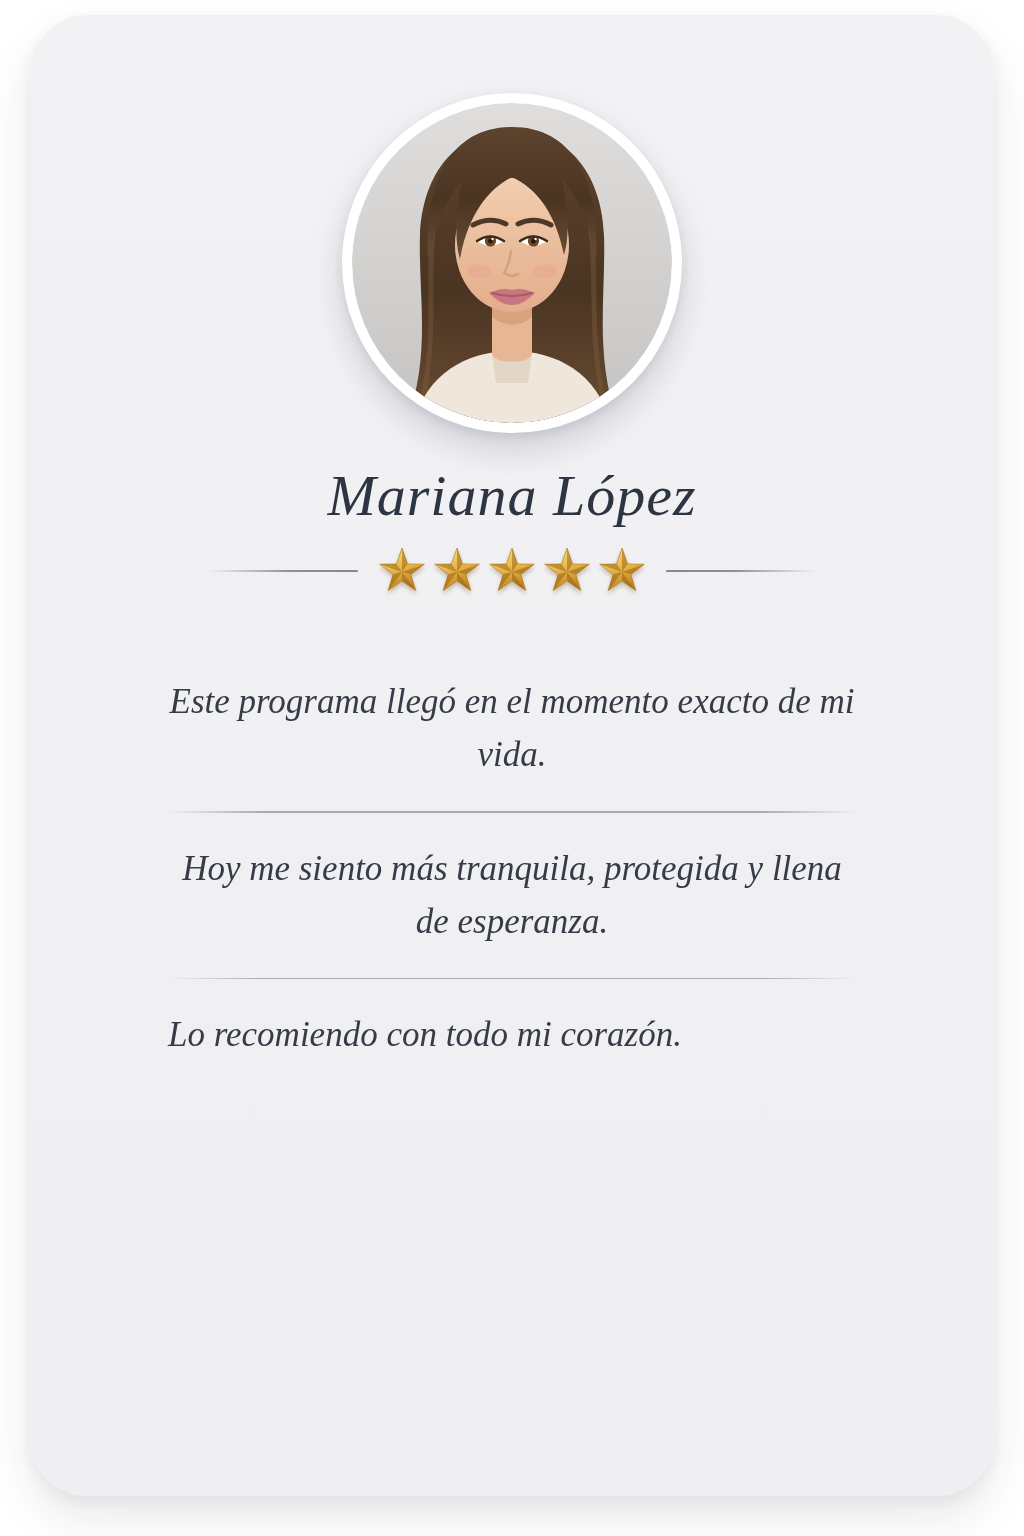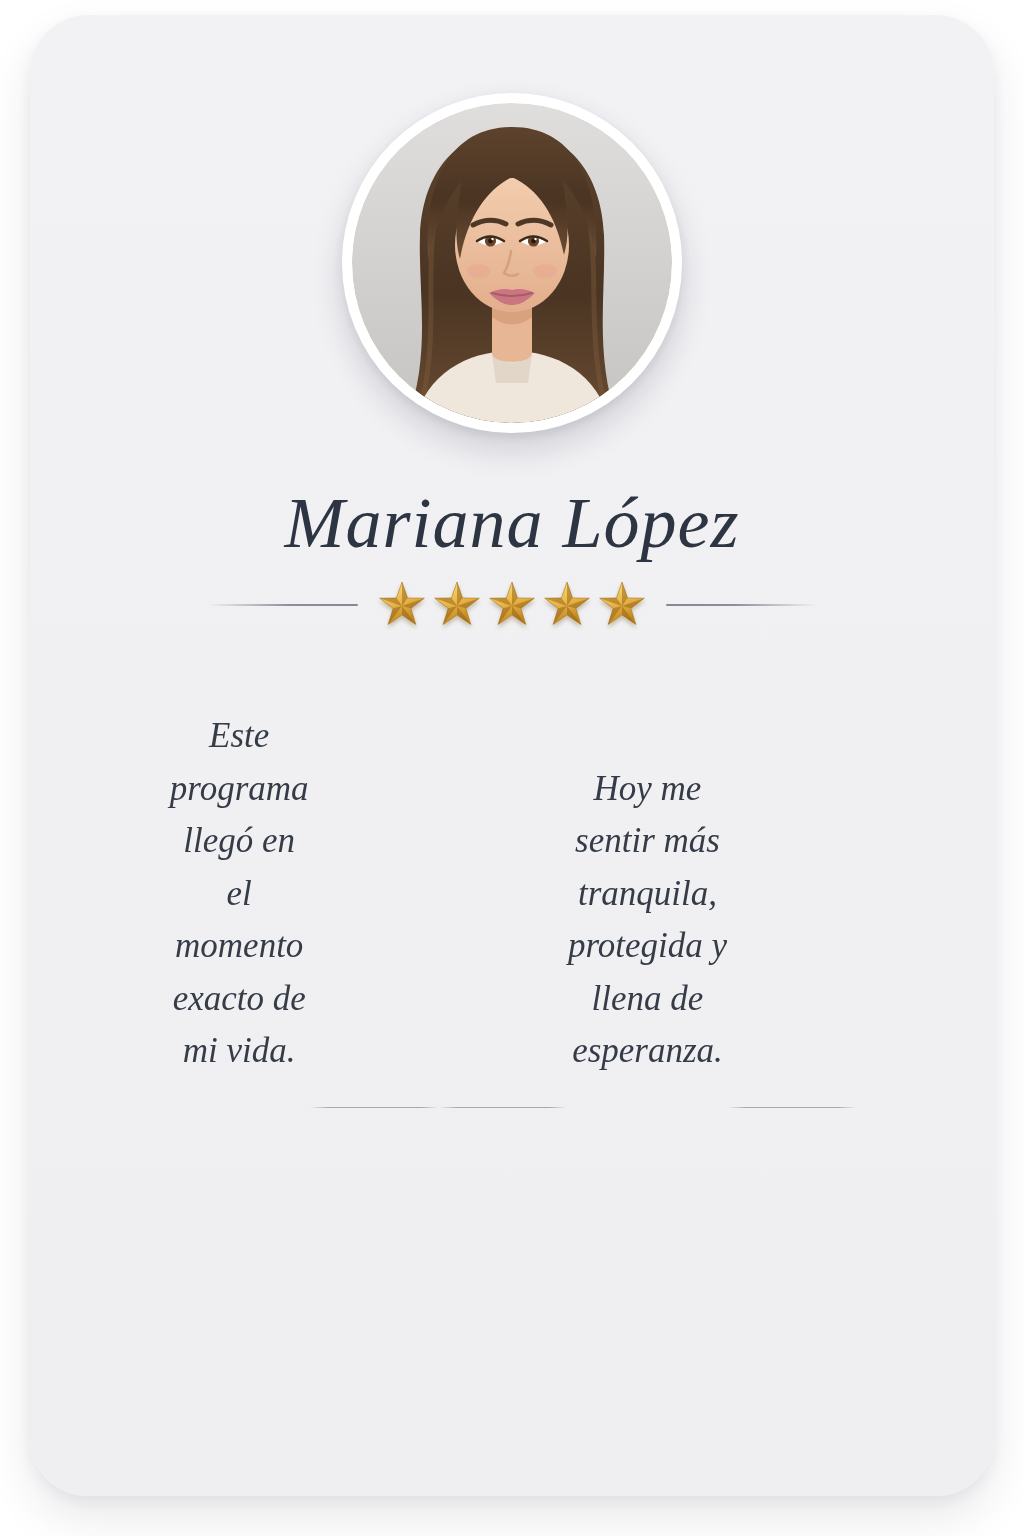--- a/index.html
+++ b/index.html
@@ -38,22 +38,22 @@
     flex: 0 0 auto;
   }
   .avatar {
     width: 320px;
     height: 320px;
     border-radius: 50%;
     overflow: hidden;
     display: block;
   }
   .name {
-    margin-top: 54px;
-    font-size: 72px;
+    margin-top: 34px;
+    font-size: 58px;
     font-style: italic;
     font-weight: 400;
     color: #2e3542;
     letter-spacing: 1px;
     line-height: 1;
   }
   .stars-row {
     margin-top: 22px;
     display: flex;
     align-items: center;
@@ -76,22 +76,22 @@
   }
   .star {
     width: 48px;
     height: 47px;
     filter: drop-shadow(0 3px 2px rgba(110, 80, 20, 0.35));
   }
   .paragraphs {
     margin-top: 52px;
     width: 688px;
     display: flex;
-    flex-direction: row;
-    align-items: flex-end;
+    flex-direction: column;
+    align-items: flex-start;
   }
   .quote {
     font-size: 35px;
     font-style: italic;
     color: #353c48;
     text-align: center;
     line-height: 1.5;
     margin: 30px 0;
   }
   .rule {
@@ -234,17 +234,18 @@
           </g>
         </svg>
     </div>
     <div class="side-line right"></div>
   </div>
 
   <div class="paragraphs">
     <p class="quote">Este programa llegó en el momento exacto de mi vida.</p>
     <div class="rule"></div>
     <div class="rule"></div>
-    <p class="quote">Hoy me sentir más tranquila, protegida y llena de esperanza.</p>
+    <p class="quote">Hoy me siento más tranquila, protegida y llena de esperanza.</p>
     <div class="rule"></div>
+    <p class="quote">Lo recomiendo con todo mi corazón.</p>
   </div>
 
 </div>
 
 </body></html>

